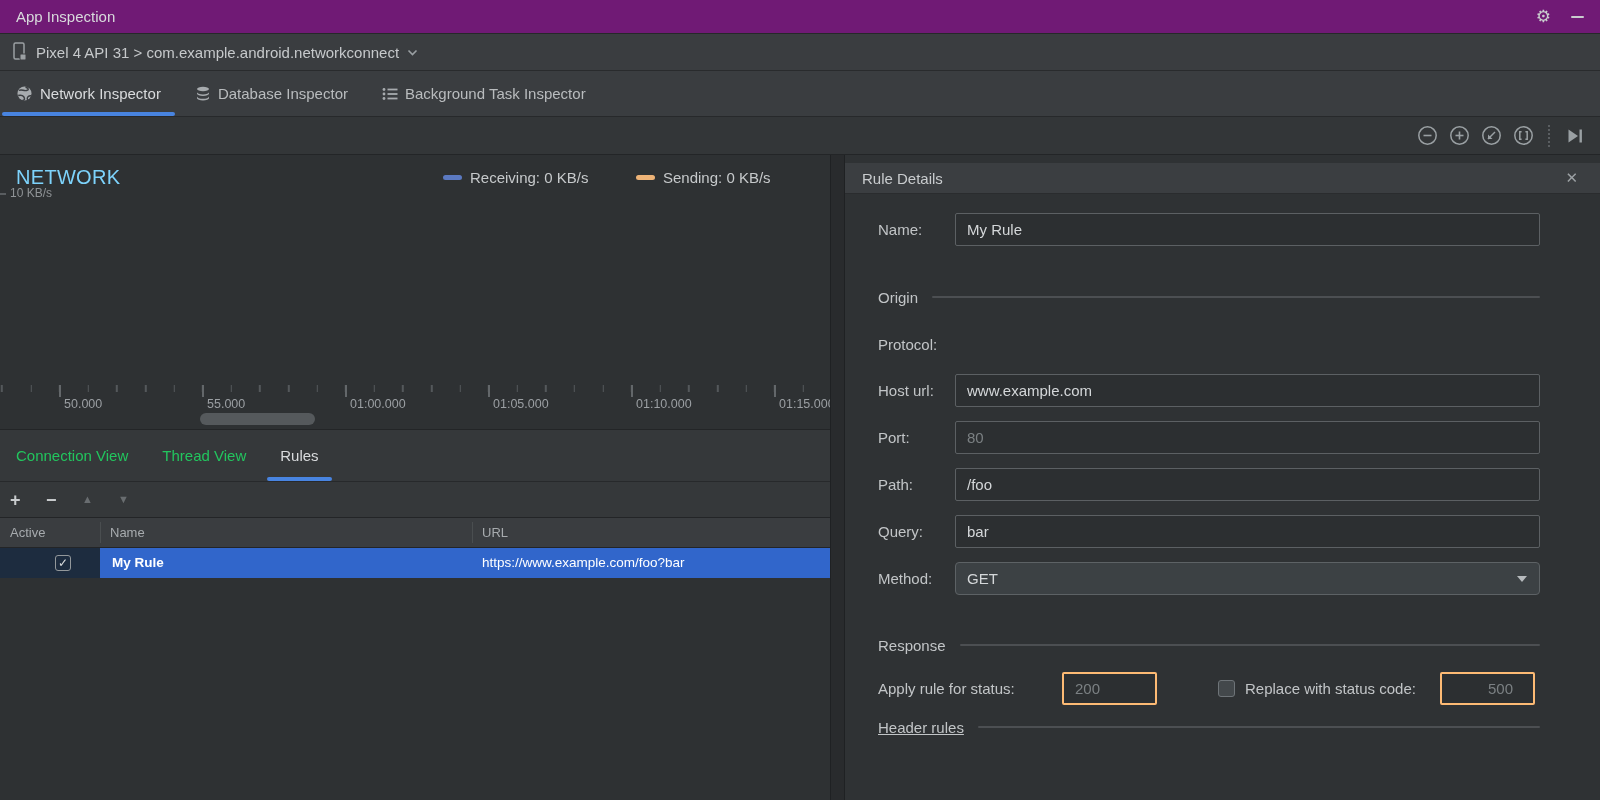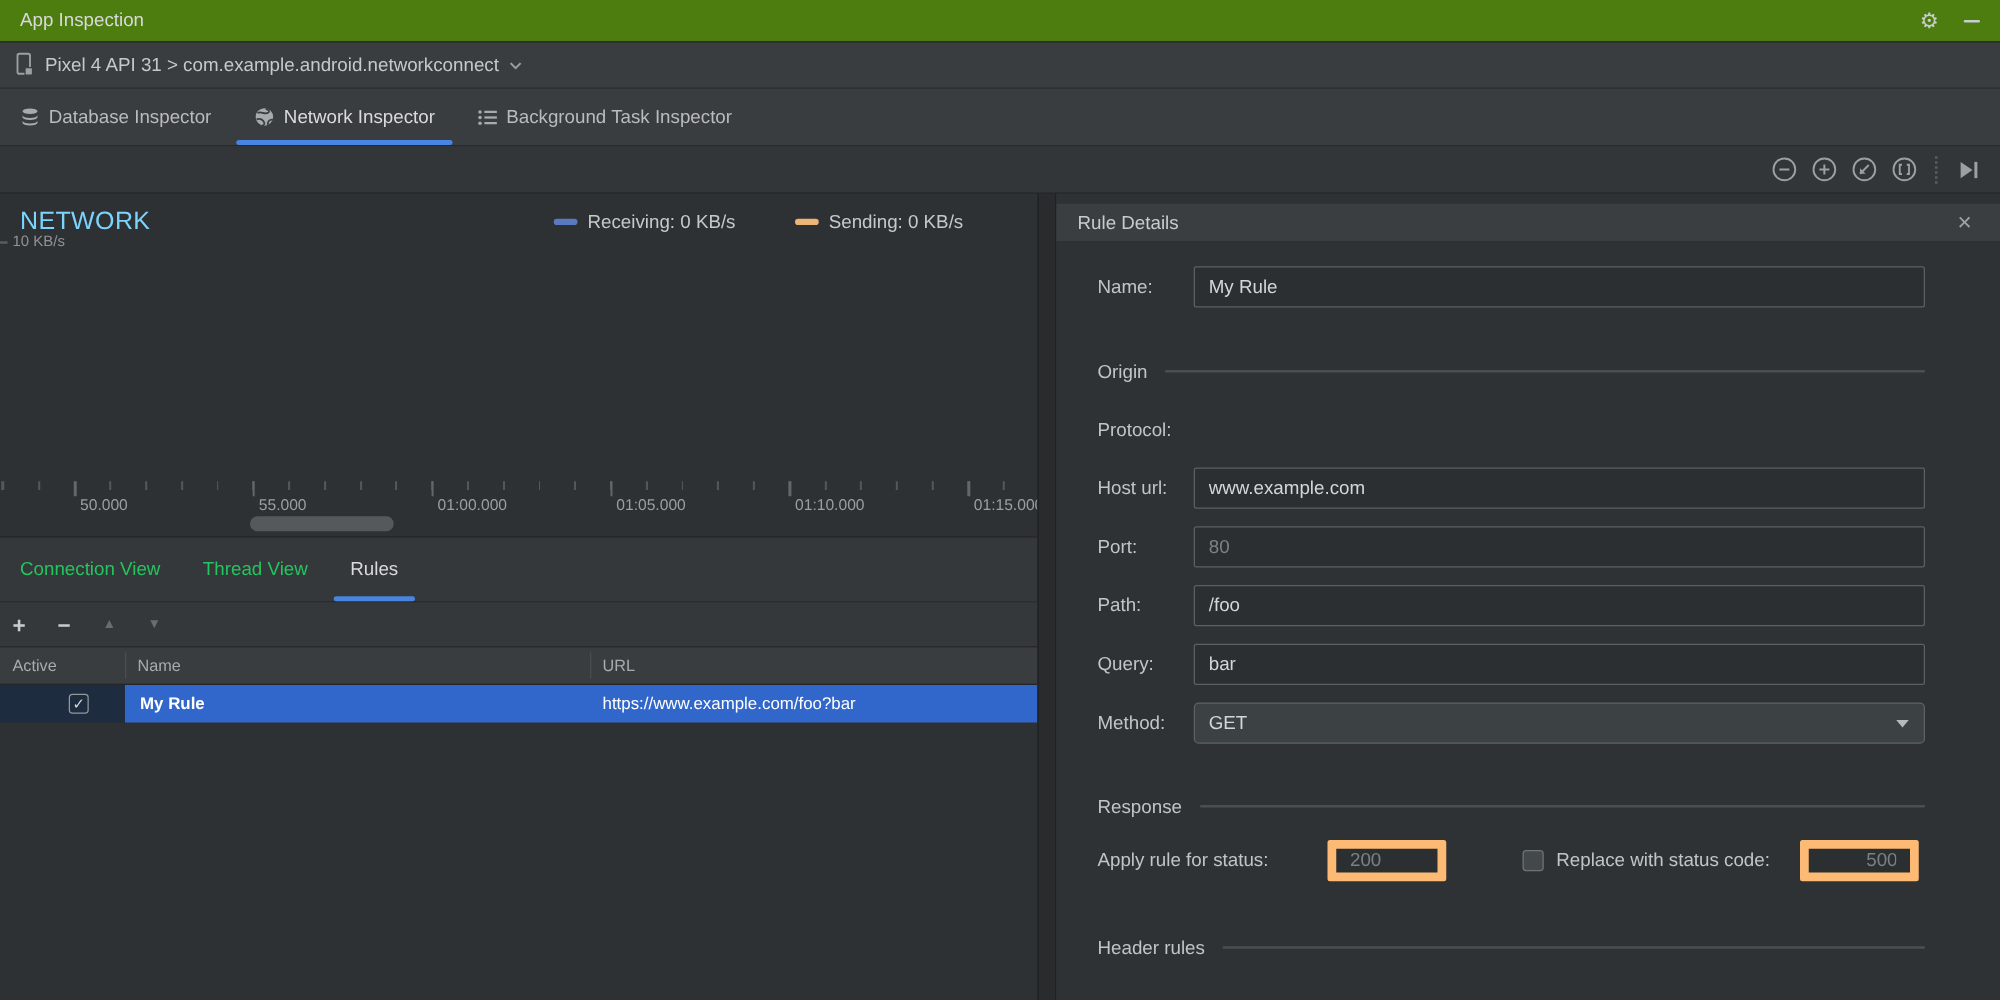--- a/index.html
+++ b/index.html
@@ -5,21 +5,21 @@
   * { margin:0; padding:0; box-sizing:border-box; }
   html,body { background:#1e1f21; }
   .screen{
     position:relative; width:1600px; height:800px; overflow:hidden;
     background:#2e3133; font-family:"Liberation Sans", sans-serif;
     color:#c2c5c7; -webkit-font-smoothing:antialiased;
   }
   
   .titlebar{
     position:absolute; left:0; top:0; width:1600px; height:33px;
-    background:#4d7c0f; display:flex; align-items:center;
+    background:#701a75; display:flex; align-items:center;
     padding:0 16px; justify-content:space-between;
   }
   .tb-title{ font-size:15px; color:#d8dadc; }
   .tb-icons{ display:flex; align-items:center; gap:20px; }
   .gear{ font-size:17px; color:#c9ccce; line-height:1; cursor:default; }
   .min-bar{ width:13px; height:2px; background:#c9ccce; border-radius:1px; }
   
   .devicebar{
     position:absolute; left:0; top:33px; width:1600px; height:38px;
     background:#3a3d40; border-top:1px solid #26282a; border-bottom:1px solid #292b2d;
@@ -139,22 +139,22 @@
     position:absolute; right:12px; top:13px; width:0; height:0;
     border-left:5.5px solid transparent; border-right:5.5px solid transparent;
     border-top:6.5px solid #b6babd;
   }
   .section{ position:absolute; left:33px; right:60px; height:28px; display:flex; align-items:center; gap:14px; }
   .section .slabel{ font-size:15px; color:#c2c5c7; white-space:nowrap;text-align:center; }
   .section .sline{ flex:1; height:2px; background:#4c4f52; border-radius:1px; }
   .row-name{ top:58px; } .sec-origin{ top:128px; }
   .row-protocol{ top:173px; } .row-host{ top:219px; } .row-port{ top:266px; }
   .row-path{ top:313px; } .row-query{ top:360px; } .row-method{ top:407px; }
-  .sec-response{ top:476px; } .row-apply{ top:517px; } .sec-header-rules{ top:589px; }
-  .small-input{ position:absolute; top:0; width:95px; height:33px; background:#2c2f31; border:7px solid #fdba74; border-radius:2px; color:#ec4899; font-size:15px; font-family:"Liberation Sans", sans-serif; padding:0 11px; outline:none; }
+  .sec-response{ top:476px; } .row-apply{ top:517px; } .sec-header-rules{ top:558px;text-decoration:underline; }
+  .small-input{ position:absolute; top:0; width:95px; height:33px; background:#2c2f31; border:2px solid #fdba74; border-radius:2px; color:#ec4899; font-size:15px; font-family:"Liberation Sans", sans-serif; padding:0 11px; outline:none; }
   .small-input::placeholder{ color:#7b8083; opacity:1; }
   .si-status{ left:217px; }
   .si-replace{ left:595px;padding-left:46px; }
   .form-checkbox{ position:absolute; left:373px; top:8px; width:17px; height:17px; background:#43484b; border:1px solid #6e7478; border-radius:3px; }
   .lbl-replace{ position:absolute; left:400px; top:0; line-height:33px; font-size:15px; color:#c2c5c7; white-space:nowrap; }
   svg{ display:block; }
 </style>
 </head>
 <body>
 
@@ -173,36 +173,36 @@
       <rect x="2" y="2" width="10" height="16" rx="1.5" fill="none" stroke="#9ba0a3" stroke-width="1.5"></rect>
       <rect x="8" y="13" width="6" height="6" rx="1" fill="#9ba0a3" stroke="#3a3d40" stroke-width="1"></rect>
     </svg>
     <span class="device-text">Pixel 4 API 31 &gt; com.example.android.networkconnect</span>
     <svg width="11" height="7" viewBox="0 0 11 7">
       <polyline points="1.5,1.5 5.5,5.5 9.5,1.5" fill="none" stroke="#9aa0a3" stroke-width="1.6"></polyline>
     </svg>
   </div>
 
   <div class="tabbar">
-    <div class="itab">
-      <svg width="16" height="16" viewBox="0 0 16 16">
-        <ellipse cx="8" cy="3" rx="6" ry="2.2" fill="#a7abae"></ellipse>
-        <path d="M2 6.2 a6 2.2 0 0 0 12 0 v1.6 a6 2.2 0 0 1 -12 0 z" fill="#a7abae"></path>
-        <path d="M2 10.6 a6 2.2 0 0 0 12 0 v1.6 a6 2.2 0 0 1 -12 0 z" fill="#a7abae"></path>
-      </svg>
-      <span>Database Inspector</span>
-    </div>
     <div class="itab selected">
       <svg width="17" height="17" viewBox="0 0 17 17">
         <circle cx="8.5" cy="8.5" r="7" fill="#a7abae"></circle>
         <path d="M3 5.5 C6 3.5 8 7 11.5 5.2 C13 4.5 12 2.6 9.5 2.2" fill="none" stroke="#3a3d40" stroke-width="1.4"></path>
         <path d="M2.2 10.5 C5.5 9.5 8 11 8.5 13.5 C8.8 14.8 7.5 15.4 6.5 15.2" fill="none" stroke="#3a3d40" stroke-width="1.4"></path>
         <path d="M11.5 15 C10.5 12.5 12.5 10.5 15.3 10.8" fill="none" stroke="#3a3d40" stroke-width="1.4"></path>
       </svg>
       <span>Network Inspector</span>
+    </div>
+    <div class="itab">
+      <svg width="16" height="16" viewBox="0 0 16 16">
+        <ellipse cx="8" cy="3" rx="6" ry="2.2" fill="#a7abae"></ellipse>
+        <path d="M2 6.2 a6 2.2 0 0 0 12 0 v1.6 a6 2.2 0 0 1 -12 0 z" fill="#a7abae"></path>
+        <path d="M2 10.6 a6 2.2 0 0 0 12 0 v1.6 a6 2.2 0 0 1 -12 0 z" fill="#a7abae"></path>
+      </svg>
+      <span>Database Inspector</span>
     </div>
     <div class="itab">
       <svg width="16" height="14" viewBox="0 0 16 14">
         <circle cx="2" cy="2.5" r="1.4" fill="#a7abae"></circle>
         <circle cx="2" cy="7" r="1.4" fill="#a7abae"></circle>
         <circle cx="2" cy="11.5" r="1.4" fill="#a7abae"></circle>
         <rect x="5.5" y="1.6" width="10" height="1.8" fill="#a7abae"></rect>
         <rect x="5.5" y="6.1" width="10" height="1.8" fill="#a7abae"></rect>
         <rect x="5.5" y="10.6" width="10" height="1.8" fill="#a7abae"></rect>
       </svg>

